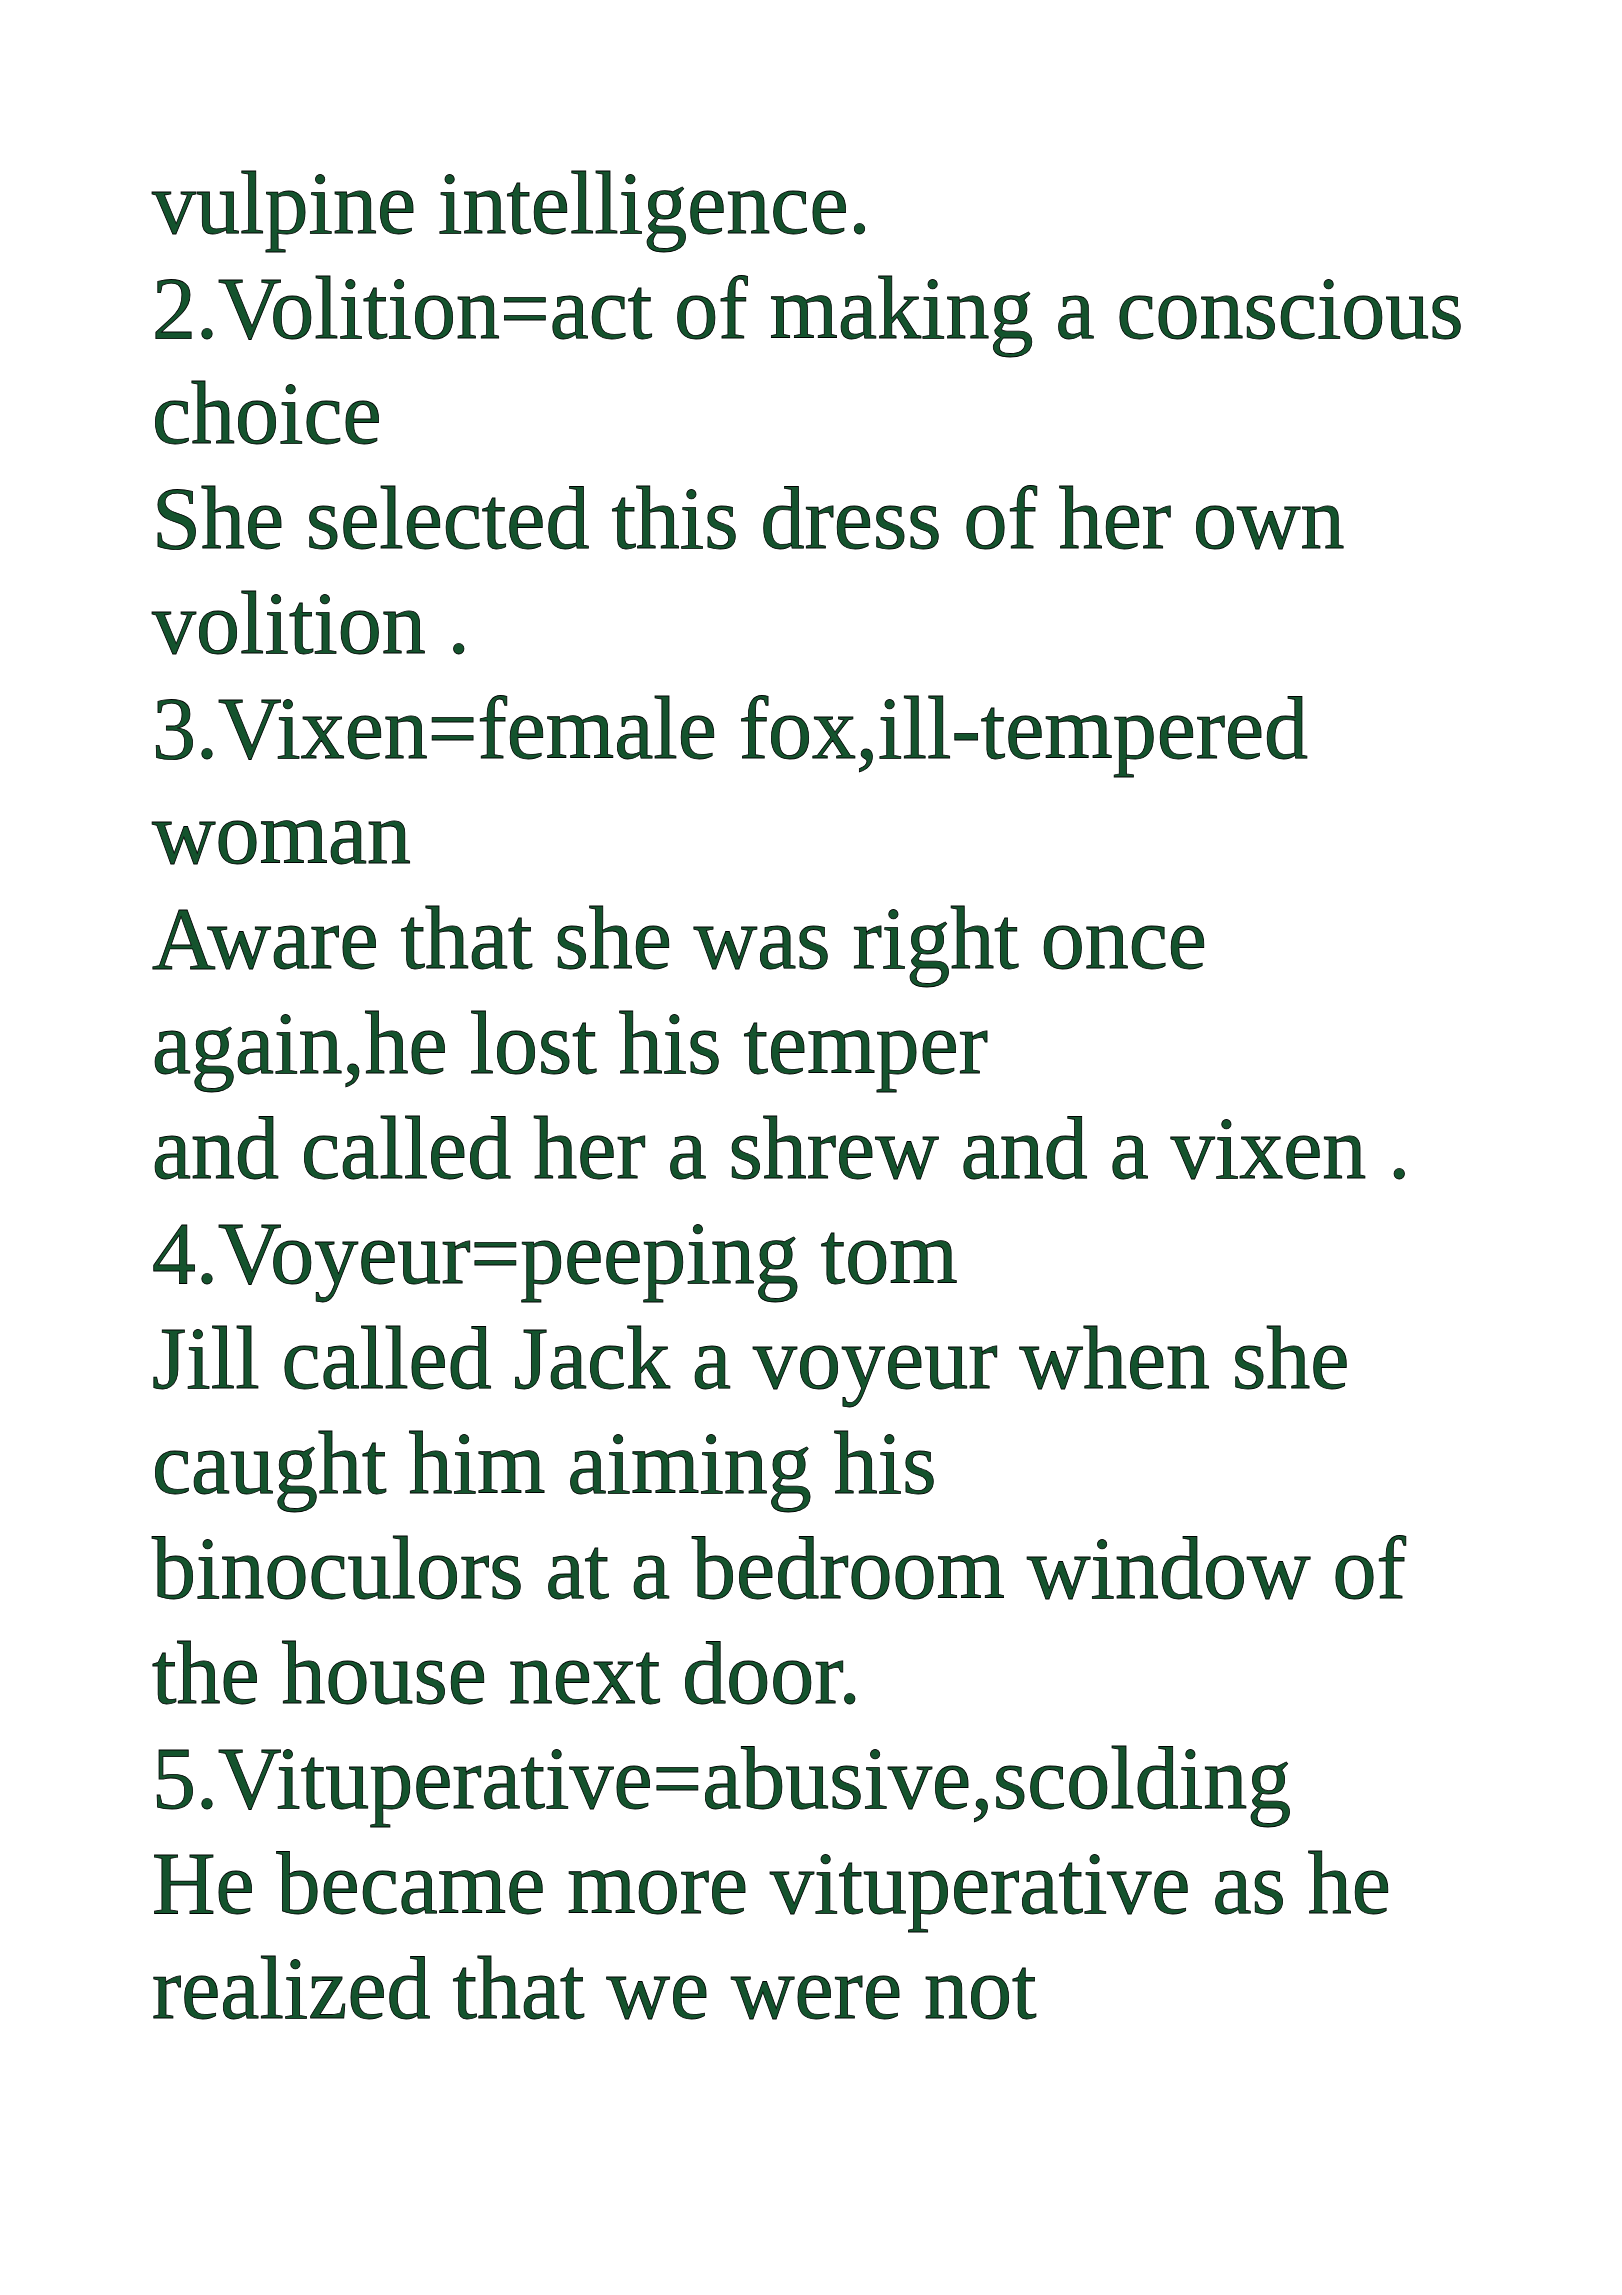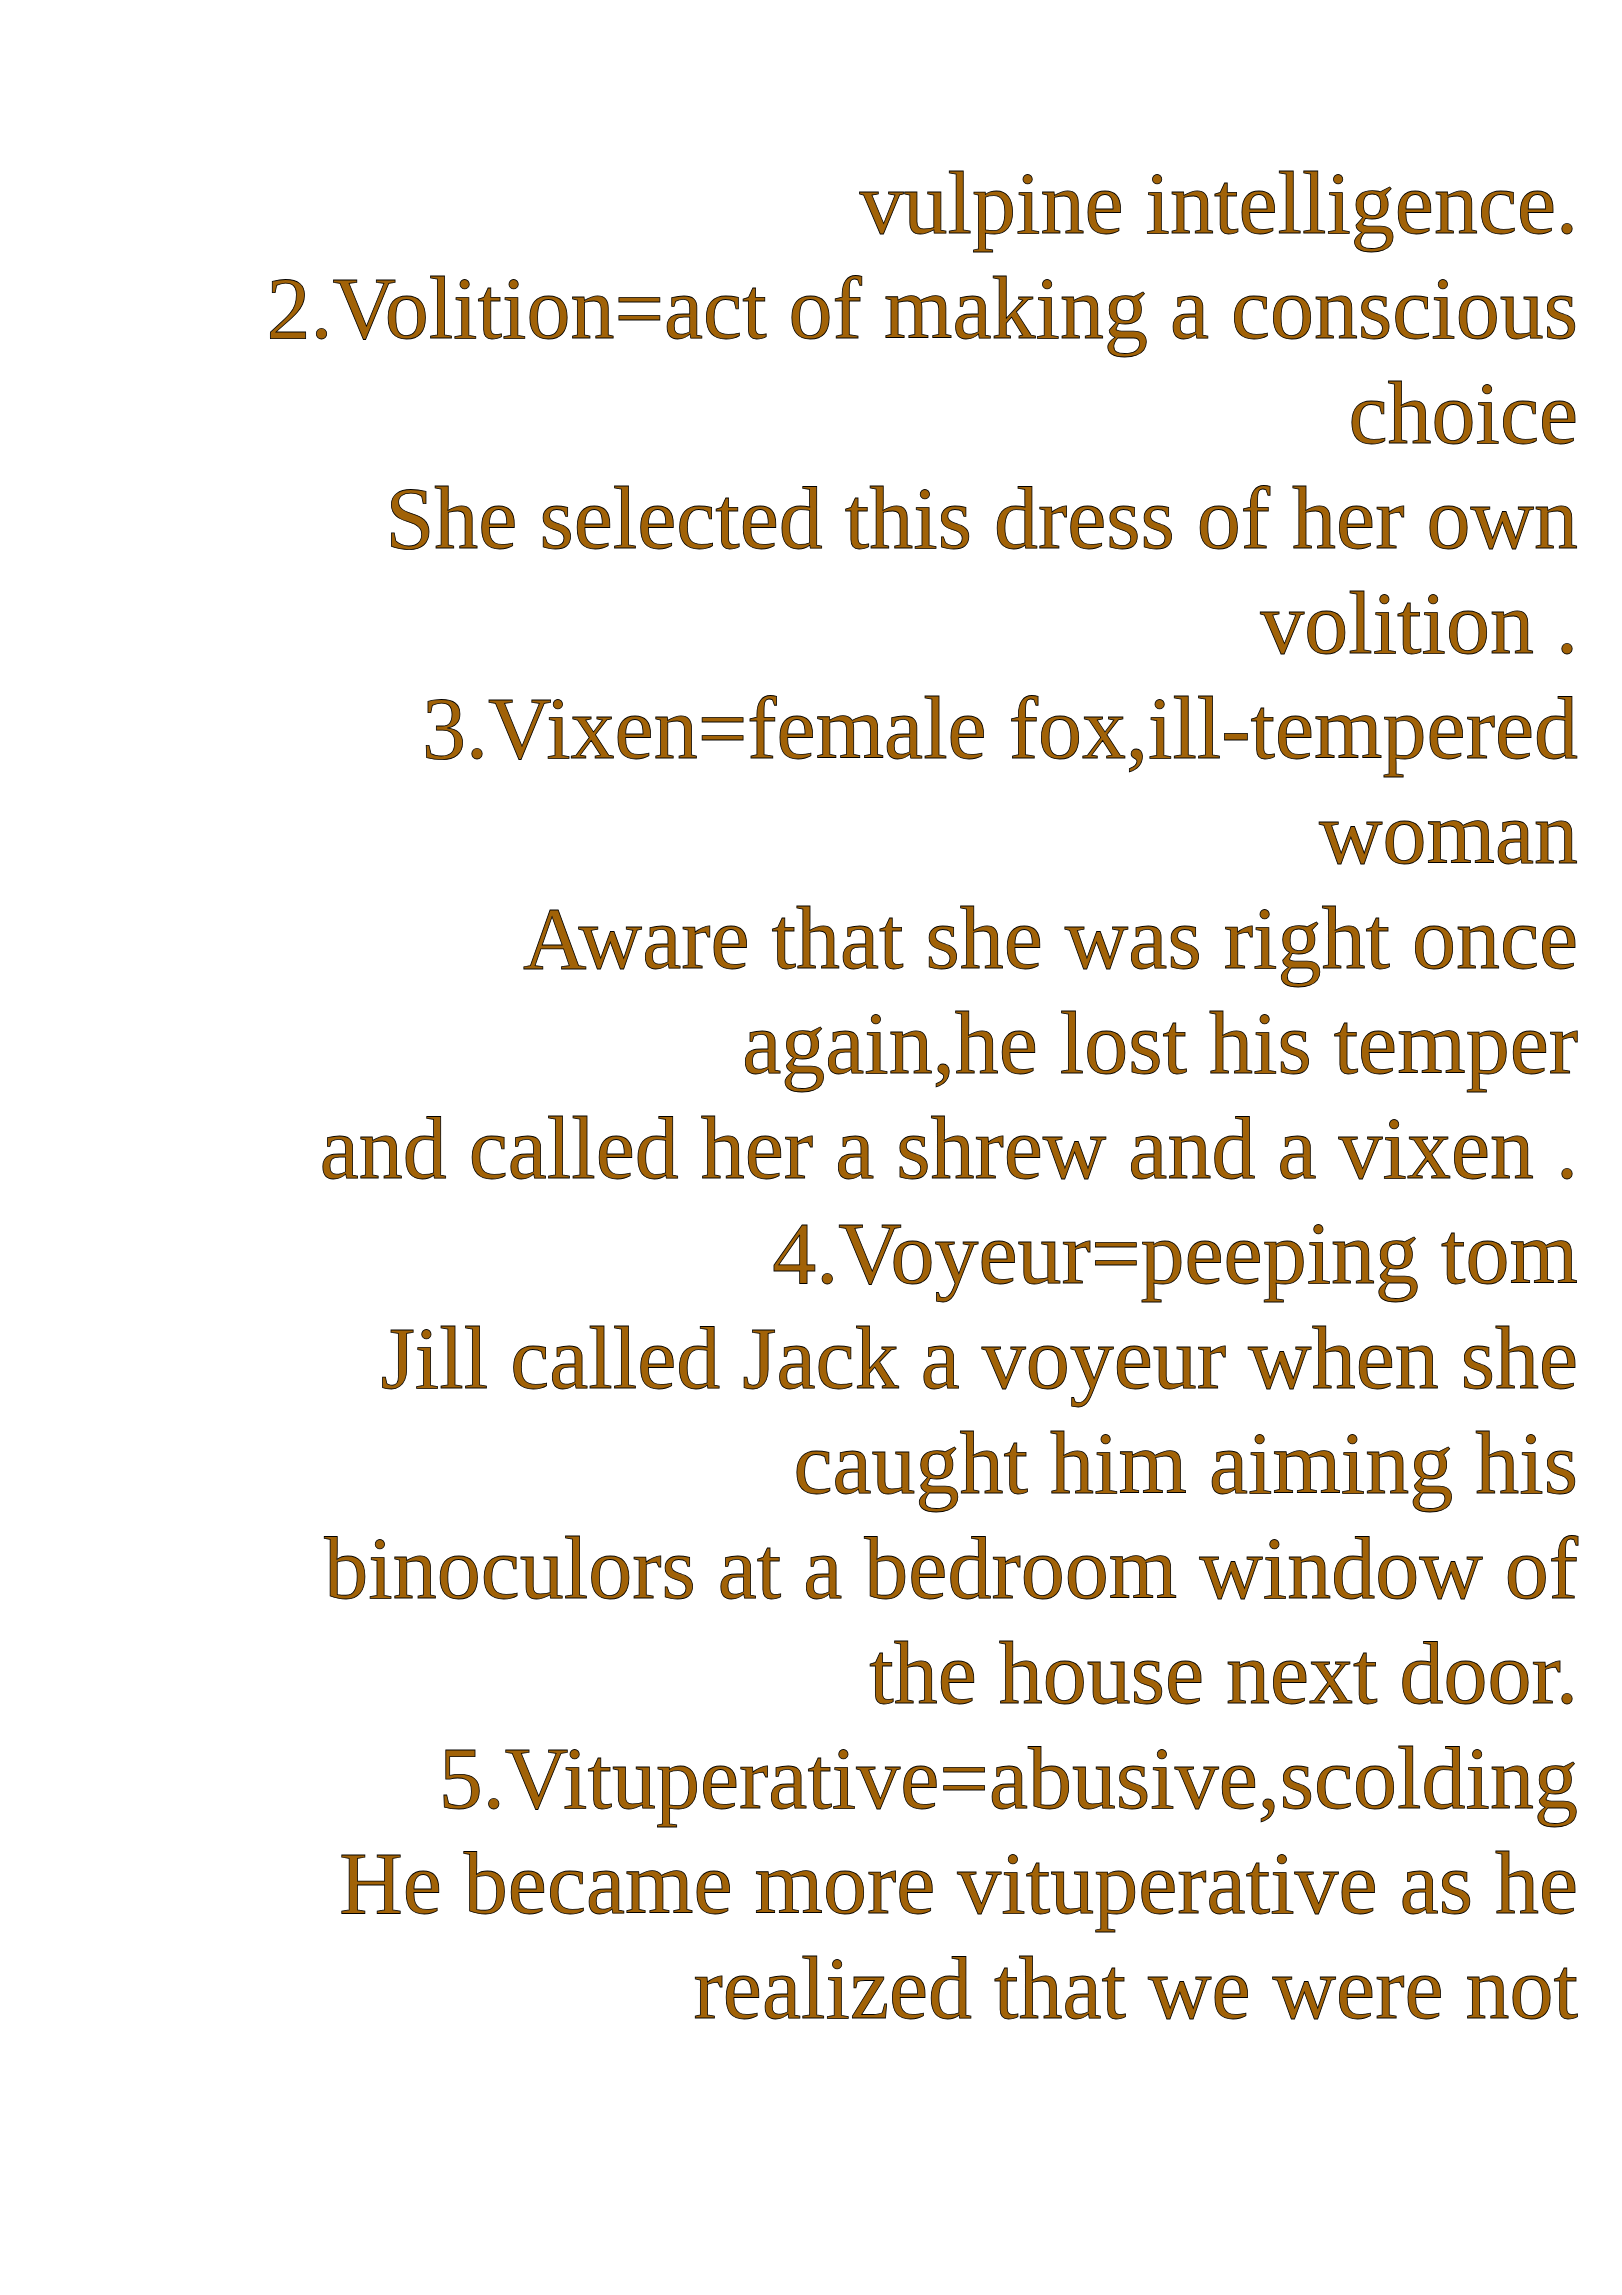--- a/index.html
+++ b/index.html
@@ -20,25 +20,24 @@
   }
   .text-block {
     position: absolute;
     left: 152px;
     top: 151px;
     width: 1426px;
     font-family: "Liberation Serif", "DejaVu Serif", serif;
     font-size: 88px;
     line-height: 105px;
     font-weight: normal;
-    color: #a16207;
+    color: #14532d;
     -webkit-text-stroke: 0.8px #000000;
     white-space: pre;
     letter-spacing: 0px;
-    text-align: right;
   }
   .text-line {
     height: 105px;
   }
 </style>
 </head>
 <body>
 
 <div class="page">
   <div class="text-block"><div class="text-line">vulpine intelligence.</div><div class="text-line">2.Volition=act of making a conscious</div><div class="text-line">choice</div><div class="text-line">She selected this dress of her own</div><div class="text-line">volition .</div><div class="text-line">3.Vixen=female fox,ill-tempered</div><div class="text-line">woman</div><div class="text-line">Aware that she was right once</div><div class="text-line">again,he lost his temper</div><div class="text-line">and called her a shrew and a vixen .</div><div class="text-line">4.Voyeur=peeping tom</div><div class="text-line">Jill called Jack a voyeur when she</div><div class="text-line">caught him aiming his</div><div class="text-line">binoculors at a bedroom window of</div><div class="text-line">the house next door.</div><div class="text-line">5.Vituperative=abusive,scolding</div><div class="text-line">He became more vituperative as he</div><div class="text-line">realized that we were not</div></div>

